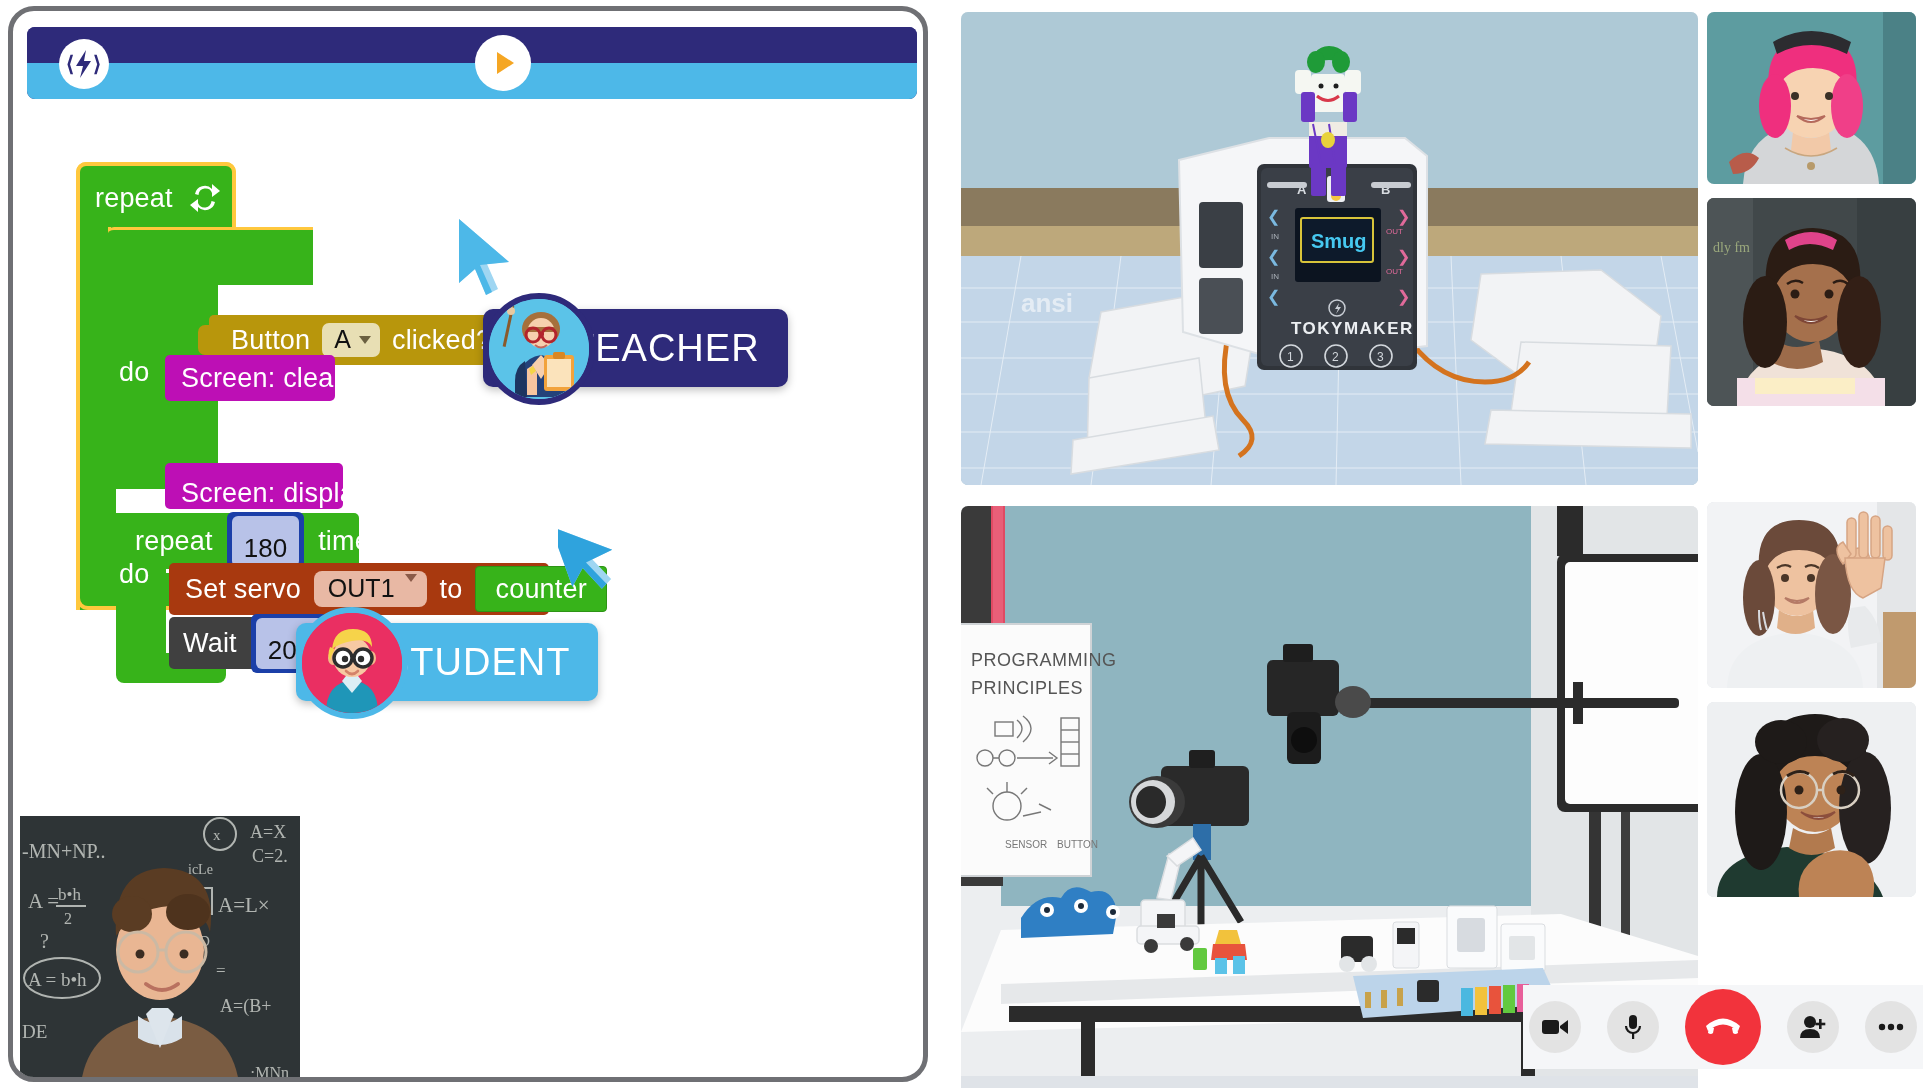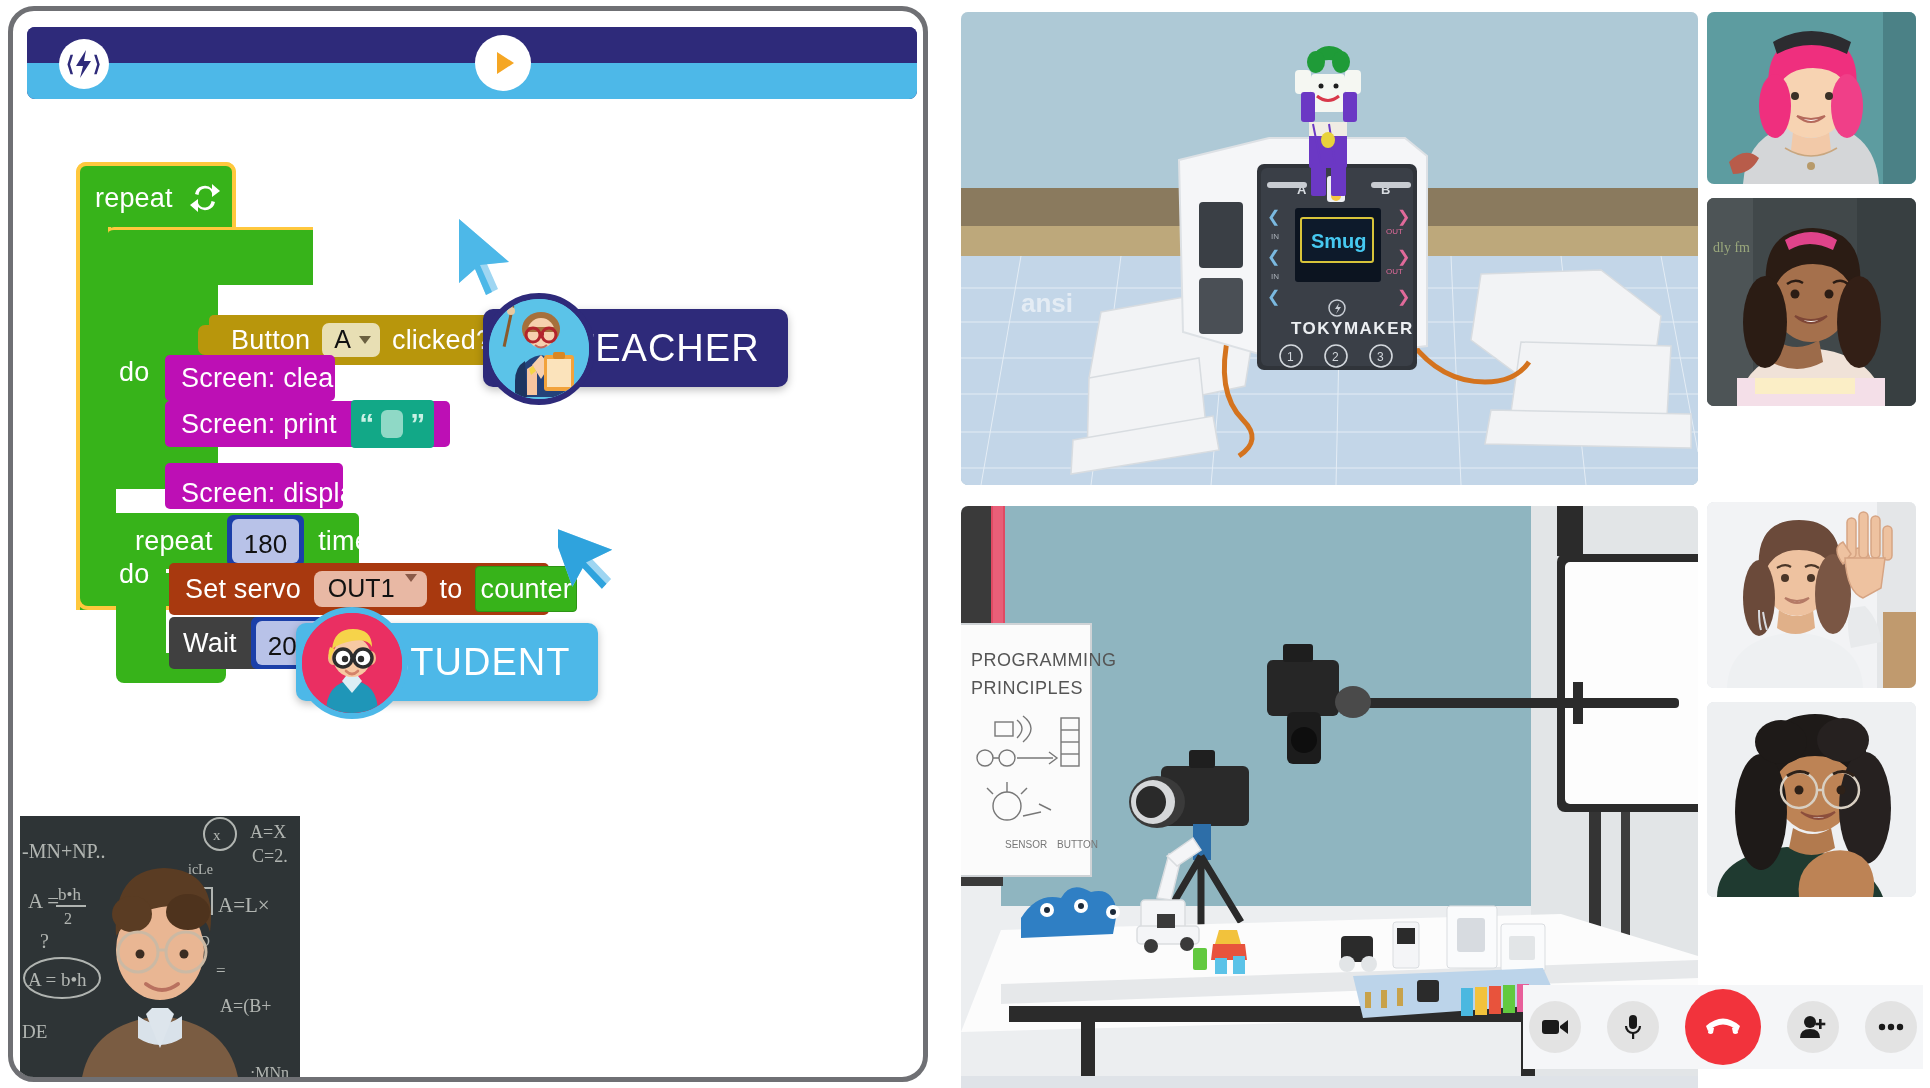--- a/index.html
+++ b/index.html
@@ -113,31 +113,31 @@
   .brown-block {
     position:absolute; background:#a8390f; border-radius:5px;
     display:flex; align-items:center; height:52px; padding:0 16px; gap:13px;
   }
   .num-chip {
     background:#1b3fa8; border-radius:6px; padding:4px 5px;
     display:flex; align-items:center;
   }
   .num-chip-inner {
     background:#b8c2e8; color:#111; border-radius:6px;
-    padding:10px 12px 3px; font-size:26px;
+    padding:17px 12px 3px; font-size:26px;
   }
   .string-chip {
     background:#12a887; border-radius:4px; height:48px; width:110px;
     display:flex; align-items:center; justify-content:center; gap:7px;
     color:#c8f0e4; font-size:30px; font-weight:bold;
   }
   .string-box { width:22px; height:28px; background:#8fd9c6; border-radius:6px; }
   .var-chip {
     background:#37b31a; border-radius:4px; height:46px;
-    display:flex; align-items:center; padding:0 4px;
+    display:flex; align-items:center; padding:0 19px;
     border:1px solid #2d9415;
   }
   .servo-chip {
     background:#e8b8a4; color:#111; border-radius:8px;
     display:flex; align-items:flex-start; gap:10px;
     padding:3px 10px 4px 14px; font-size:25px;
   }
   .dd-caret-brown { width:0;height:0;border-left:6px solid transparent;border-right:6px solid transparent;border-top:8px solid #8a5a48; }
 
   
@@ -258,28 +258,20 @@
       </span>
       <span class="blk-text">clicked?</span>
     </div>
 
     <div style="position:absolute;left:185px;top:218px;width:14px;height:30px;background:#b8960c;border-radius:7px 0 0 7px;"></div>
 
     <span id="do-label-1" class="blk-text">do</span>
 
     <div class="purple-block" style="left:152px;top:248px;width:170px;">
       <span class="blk-text">Screen: clear</span>
-    </div>
-    <div class="purple-block" style="left:152px;top:294px;width:285px;justify-content:flex-start;gap:14px;">
-      <span class="blk-text">Screen: print</span>
-      <span class="string-chip">
-        <span>“</span>
-        <span class="string-box"></span>
-        <span>”</span>
-      </span>
     </div>
     <div class="purple-block" style="left:152px;top:356px;width:178px;align-items:flex-end;">
       <span class="blk-text">Screen: display</span>
     </div>
 
     <div style="position:absolute;left:103px;top:406px;width:243px;height:56px;background:#37b31a;border-radius:5px 5px 0 0;"></div>
     <div style="position:absolute;left:103px;top:406px;width:50px;height:142px;background:#37b31a;"></div>
     <div style="position:absolute;left:103px;top:546px;width:110px;height:30px;background:#37b31a;border-radius:0 0 8px 8px;"></div>
 
     <div class="green-loop-block" style="left:108px;top:408px;background:transparent;">

